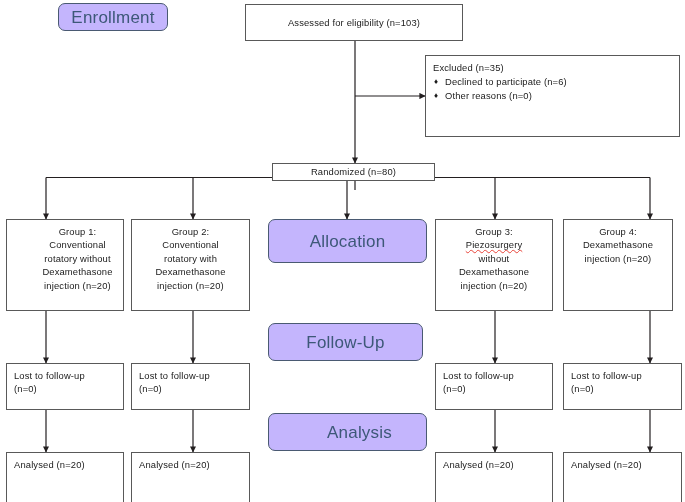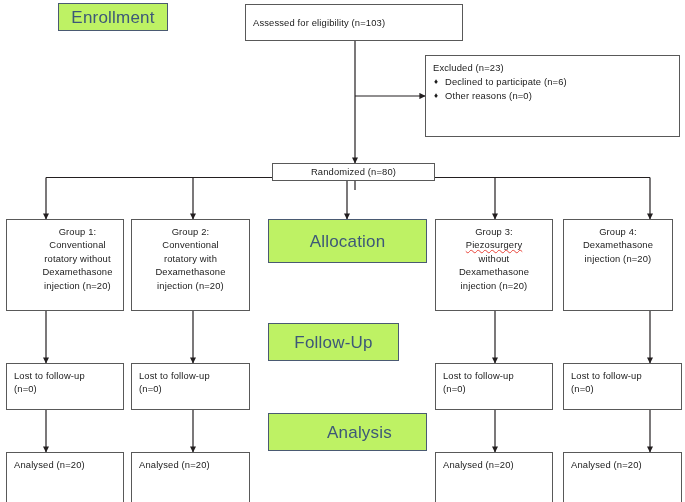--- a/index.html
+++ b/index.html
@@ -28,23 +28,23 @@
     line-height: 13.4px;
     letter-spacing: 0.15px;
     padding: 5px 7px;
   }
   .box.center {
     text-align: center;
   }
   .stage {
     position: absolute;
     box-sizing: border-box;
-    background: #bef264;
+    background: #c4b5fd;
     border: 1.4px solid #4a5a72;
-    border-radius: 0;
+    border-radius: 7px;
     color: #3d5878;
     font-size: 17px;
     line-height: 1;
     display: flex;
     align-items: center;
     justify-content: center;
     letter-spacing: 0.2px;
   }
   .ex-title {
     margin: 0 0 1px 0;
@@ -120,30 +120,30 @@
     <path class="ln" d="M 46 410 L 46 452" marker-end="url(#arrow)"></path>
     <path class="ln" d="M 193 410 L 193 452" marker-end="url(#arrow)"></path>
     <path class="ln" d="M 495 410 L 495 452" marker-end="url(#arrow)"></path>
     <path class="ln" d="M 650 410 L 650 452" marker-end="url(#arrow)"></path>
   </svg>
 
   <div class="stage" style="left:58px; top:3px; width:110px; height:28px;">Enrollment</div>
 
   <div class="stage" style="left:268px; top:219px; width:159px; height:44px;">Allocation</div>
 
-  <div class="stage" style="left:268px; top:323px; width:131px; height:38px;">Follow-Up</div>
+  <div class="stage" style="left:268px; top:323px; width:155px; height:38px;">Follow-Up</div>
 
   <div class="stage" style="left:268px; top:413px; width:159px; height:38px;padding-left:24px;">Analysis</div>
 
-  <div class="box center" style="left:245px; top:4px; width:218px; height:37px; display:flex; align-items:center; justify-content:flex-start;">
+  <div class="box center" style="left:245px; top:4px; width:218px; height:37px; display:flex; align-items:center; justify-content:center;">
     <span>Assessed for eligibility (n=103)</span>
   </div>
 
   <div class="box" style="left:425px; top:55px; width:255px; height:82px;">
-    <div class="ex-title">Excluded (n=23)</div>
+    <div class="ex-title">Excluded (n=35)</div>
     <ul class="ex-list">
       <li>Declined to participate (n=6)</li>
       <li>Other reasons (n=0)</li>
     </ul>
   </div>
 
   <div class="box center" style="left:272px; top:163px; width:163px; height:18px; display:flex; align-items:center; justify-content:center;">
     <span>Randomized (n=80)</span>
   </div>
 

